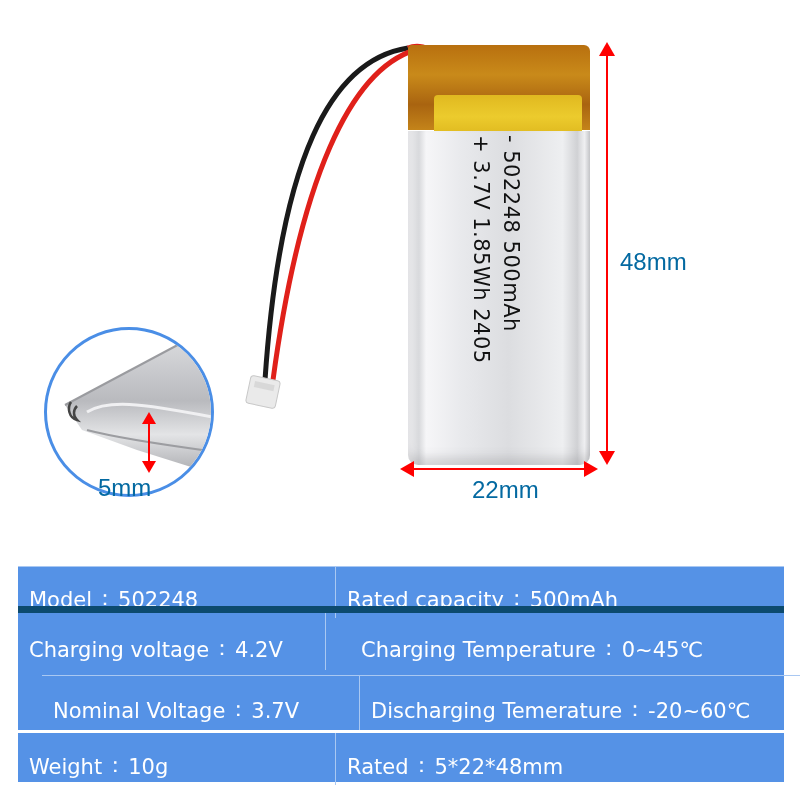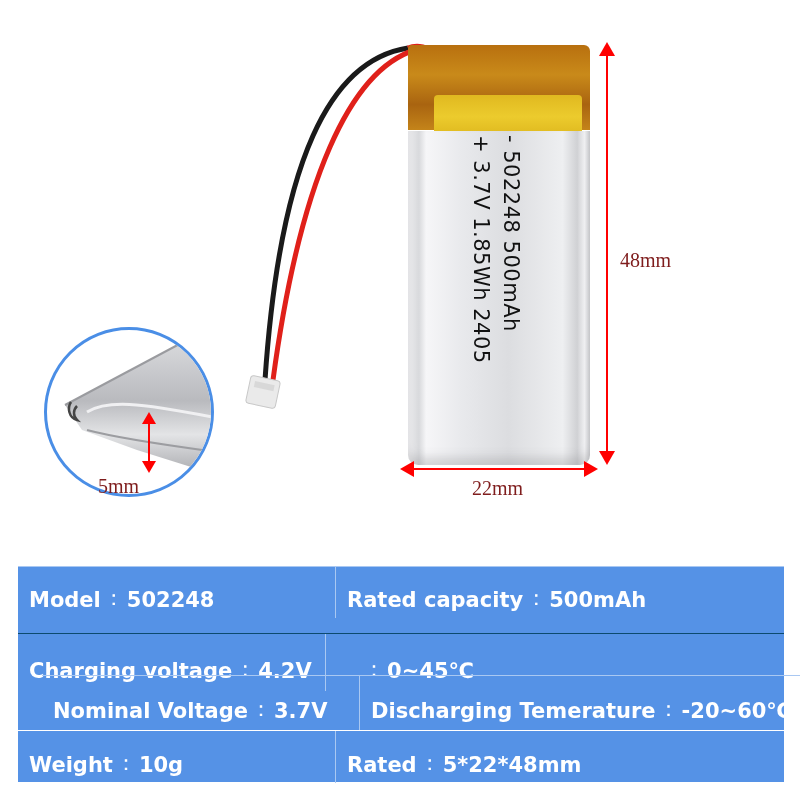--- a/index.html
+++ b/index.html
@@ -53,22 +53,22 @@
     .dim-v:before { top: -4px; border-bottom: 14px solid #ff0000; }
     .dim-v:after { bottom: -4px; border-top: 14px solid #ff0000; }
     .dim-h { position: absolute; left: 404px; top: 468px; width: 190px; height: 2px; background: #ff0000; }
     .dim-h:before, .dim-h:after {
       content: ""; position: absolute; top: -7px; width: 0; height: 0;
       border-top: 8px solid transparent; border-bottom: 8px solid transparent;
     }
     .dim-h:before { left: -4px; border-right: 14px solid #ff0000; }
     .dim-h:after { right: -4px; border-left: 14px solid #ff0000; }
     .dim-label {
-      position: absolute; color: #7f1d1d; font-family: Liberation Serif, serif;
-      font-size: 20px; line-height: 1;
+      position: absolute; color: #0369a1; font-family: Liberation Sans, sans-serif;
+      font-size: 24px; line-height: 1;
     }
     .dim-label.height { left: 620px; top: 250px; }
     .dim-label.width { left: 472px; top: 478px; }
 
     
     .detail-circle {
       position: absolute; left: 44px; top: 327px; width: 164px; height: 164px;
       border-radius: 50%; border: 3px solid #4a8ee6; overflow: hidden; background: #fff;
     }
     .thickness-arrow { position: absolute; left: 148px; top: 415px; width: 2px; height: 55px; background: #ff0000; }
@@ -80,34 +80,34 @@
     .thickness-arrow:after { bottom: -3px; border-top: 12px solid #ff0000; }
     .dim-label.thickness { left: 98px; top: 476px; }
 
     
     .spec-table {
       position: absolute; left: 18px; top: 566px; width: 766px; height: 215px;
       background: #5592e6; border-top: 1px solid #a9c8f2;
     }
     .spec-row { position: absolute; left: 0; width: 766px; display: flex; }
     .spec-row.r0 { top: 0; height: 51px; }
-    .spec-row.r1 { top: 66px; height: 57px; border-top: 1px solid #0c4a6e; gap: 24px; }
+    .spec-row.r1 { top: 39px; height: 57px; border-top: 7px solid #0c4a6e; gap: 24px; }
     .spec-row.r2 { top: 108px; height: 55px; border-top: 1px solid #a9c8f2; margin-left: 24px; }
-    .spec-row.r3 { top: 163px; height: 52px; border-top: 1px solid #ffffff; }
+    .spec-row.r3 { top: 163px; height: 52px; border-top: 3px solid #ffffff; }
     .spec-cell {
       position: relative; height: 100%; color: #ffffff;
       font-family: "DejaVu Sans", "Liberation Sans", sans-serif; font-size: 21px;
       display: flex; align-items: flex-end; padding-bottom: 8px; box-sizing: border-box;
       white-space: nowrap;
     }
     .spec-cell.left { width: 318px; padding-left: 11px; border-right: 1px solid #a9c8f2; }
     .spec-cell.right { width: 448px; padding-left: 11px; align-items: flex-end; }
     .spec-row.r0 .spec-cell { padding-bottom: 6px; }
     .spec-row.r3 .spec-cell { padding-bottom: 6px; }
-    .spec-label, .spec-value { display: inline-block; font-weight: bold; }
+    .spec-label, .spec-value { display: inline-block; }
     .spec-sep { display: inline-block; width: 26px; text-align: center; }
   </style>
 </head>
 <body>
 
 <div class="product">
 
   <svg class="wires" width="200" height="380" viewBox="0 0 200 380">
     <path d="M168 8 C 90 20, 40 120, 25 340" stroke="#1a1a1a" stroke-width="5" fill="none"></path>
     <path d="M175 10 C 110 30, 60 140, 33 340" stroke="#e0201a" stroke-width="5" fill="none"></path>
@@ -168,20 +168,21 @@
         <span class="spec-value">500mAh</span>
     </div>
   </div>
   <div class="spec-row r1">
     <div class="spec-cell left">
       <span class="spec-label">Charging voltage</span>
         <span class="spec-sep">：</span>
         <span class="spec-value">4.2V</span>
     </div>
     <div class="spec-cell right">
+      <span class="spec-label">Charging Temperature</span>
         <span class="spec-sep">：</span>
         <span class="spec-value">0~45℃</span>
     </div>
   </div>
   <div class="spec-row r2">
     <div class="spec-cell left">
       <span class="spec-label">Nominal Voltage</span>
         <span class="spec-sep">：</span>
         <span class="spec-value">3.7V</span>
     </div>

